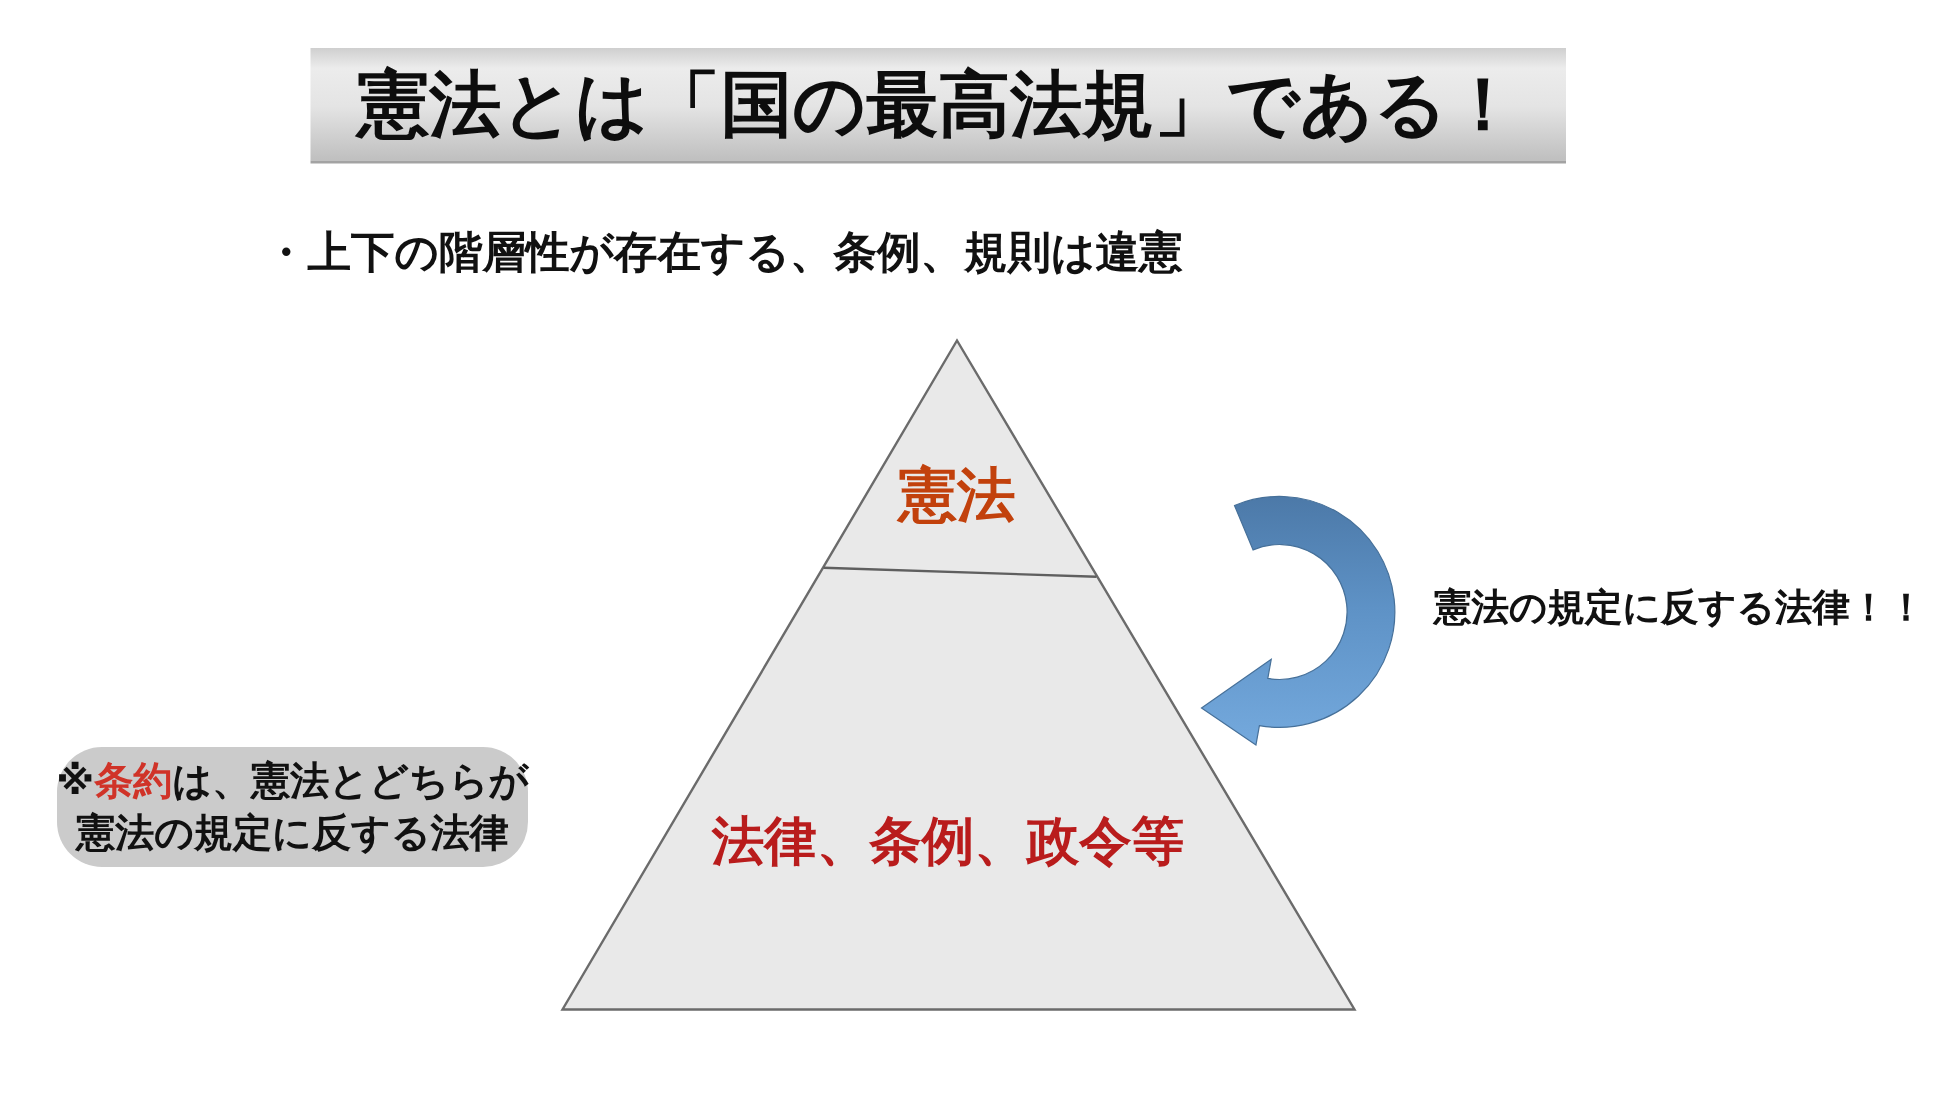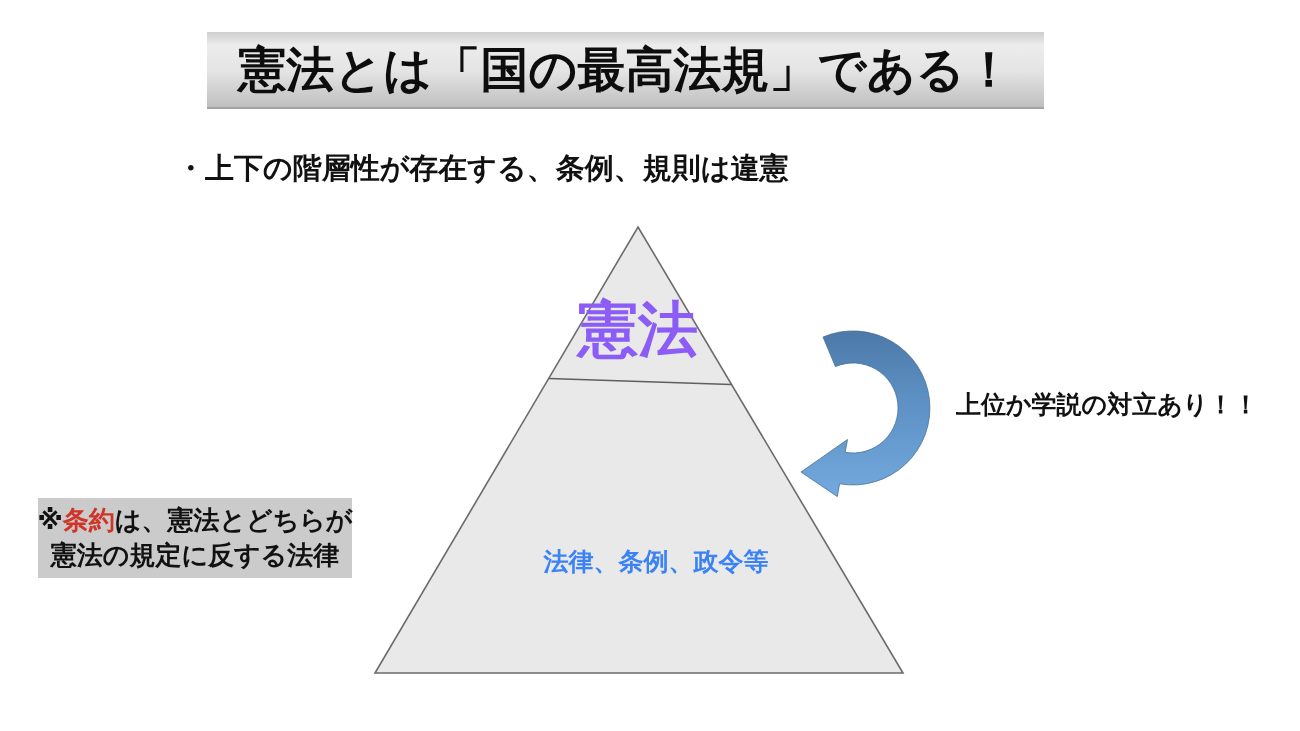--- a/index.html
+++ b/index.html
@@ -56,33 +56,33 @@
     width: 1300px;
     height: 731px;
   }
 
   
   .pyramid-label-top {
     position: absolute;
     left: 638px;
     top: 330px;
     transform: translate(-50%, -50%);
-    font-size: 60px;
+    font-size: 39px;
     font-weight: bold;
-    color: #8b5cf6;
+    color: #c2410c;
     white-space: nowrap;
   }
   .pyramid-label-bottom {
     position: absolute;
-    left: 656px;
+    left: 632px;
     top: 561px;
     transform: translate(-50%, -50%);
-    font-size: 25px;
+    font-size: 35px;
     font-weight: bold;
-    color: #3b82f6;
+    color: #b91c1c;
     white-space: nowrap;
   }
 
   
   .arrow-caption {
     position: absolute;
     left: 956px;
     top: 388px;
     font-size: 25px;
     font-weight: bold;
@@ -96,20 +96,21 @@
     left: 38px;
     top: 498px;
     width: 314px;
     height: 80px;
     background: #cbcbcb;
     display: flex;
     flex-direction: column;
     align-items: center;
     justify-content: center;
     text-align: center;
+    border-radius: 30px;
   }
   .note-box .note-line {
     font-size: 26px;
     font-weight: bold;
     line-height: 35px;
     color: #111111;
     white-space: nowrap;
   }
   .note-box .note-highlight {
     color: #d03328;
@@ -147,21 +148,21 @@
 
   <div class="title-bar">
     <span class="title-text">憲法とは「国の最高法規」である！</span>
   </div>
 
   <div class="bullet-line">・上下の階層性が存在する、条例、規則は違憲</div>
 
   <div class="pyramid-label-top">憲法</div>
   <div class="pyramid-label-bottom">法律、条例、政令等</div>
 
-  <div class="arrow-caption">上位か学説の対立あり！！</div>
+  <div class="arrow-caption">憲法の規定に反する法律！！</div>
 
   <div class="note-box">
     <div class="note-line">
       <span>※</span><span class="note-highlight">条約</span><span>は、憲法とどちらが</span>
     </div>
     <div class="note-line">憲法の規定に反する法律</div>
   </div>
 
 </div>
 

